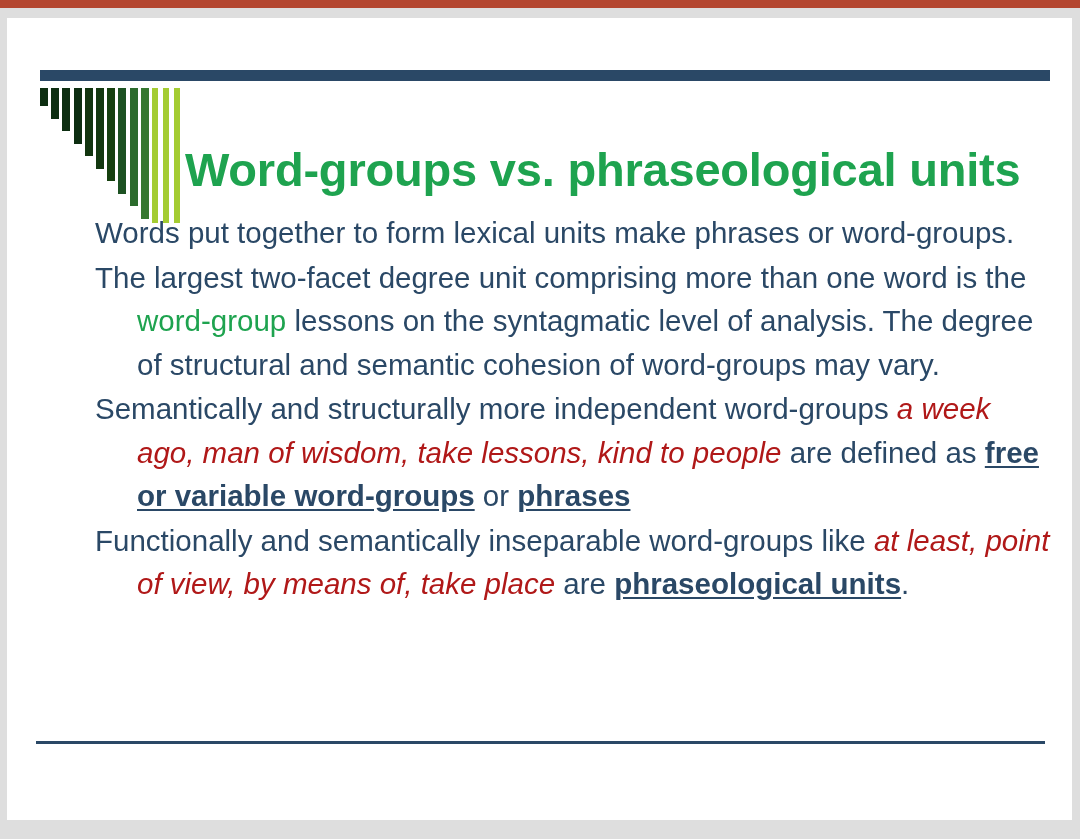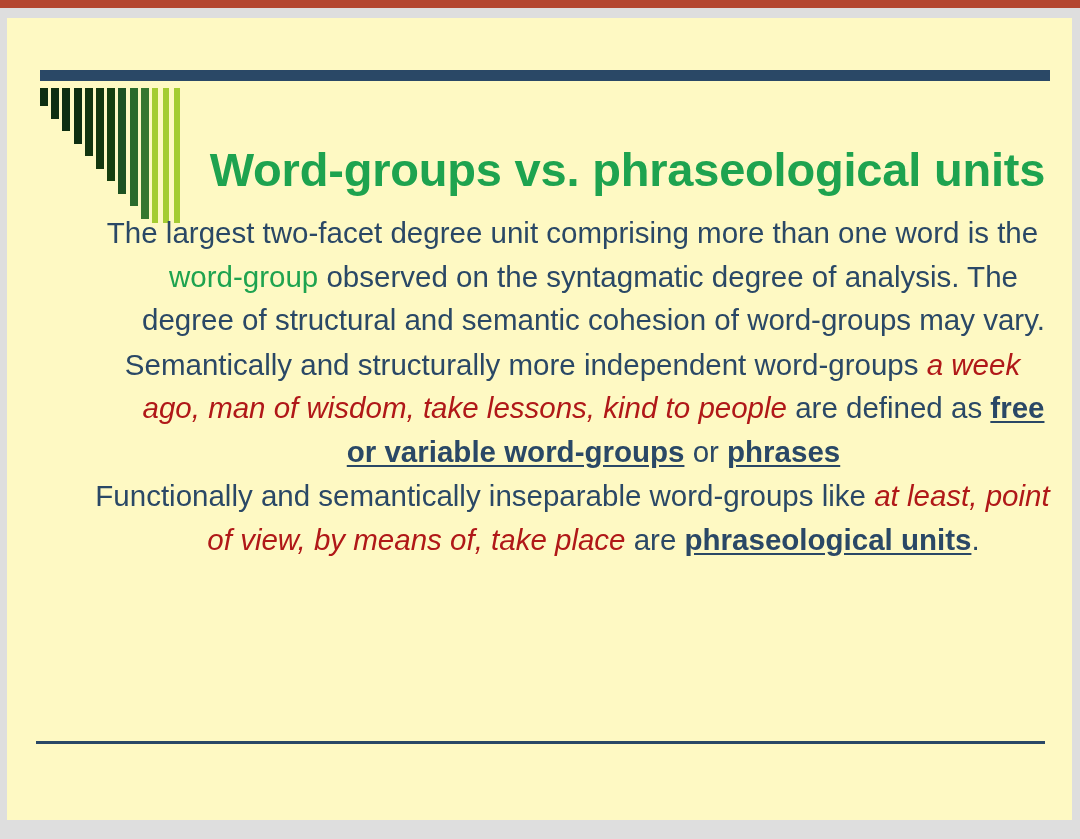--- a/index.html
+++ b/index.html
@@ -25,23 +25,22 @@
     background: #b44630;
   }
 
   
   .slide {
     position: absolute;
     left: 7px;
     top: 18px;
     width: 1065px;
     height: 802px;
-    background: #fef9c3;
+    background: #ffffff;
     overflow: hidden;
-    text-align: center;
   }
 
   
   .title-rule {
     position: absolute;
     left: 33px;
     top: 52px;
     width: 1010px;
     height: 11px;
     background: #2a4866;
@@ -126,20 +125,21 @@
       <span style="left: 89.6px; width: 8px; height: 118px; background: rgb(43, 107, 44);"></span>
       <span style="left: 100.8px; width: 8px; height: 130.5px; background: rgb(53, 119, 47);"></span>
       <span style="left: 112px; width: 6px; height: 135px; background: rgb(164, 204, 50);"></span>
       <span style="left: 123.2px; width: 6px; height: 135px; background: rgb(164, 204, 50);"></span>
       <span style="left: 134.4px; width: 6px; height: 135px; background: rgb(164, 204, 50);"></span>
     </div>
 
   <h1 class="slide-title">Word-groups vs. phraseological units</h1>
 
   <div class="body-block">
-      <div class="para"><span>The largest two-facet degree unit comprising more than one word is the </span><span class="em-green">word-group</span><span> observed on the syntagmatic degree of analysis. The degree of structural and semantic cohesion of word-groups may vary.</span></div>
+      <div class="para"><span>Words put together to form lexical units make phrases or word-groups.</span></div>
+      <div class="para"><span>The largest two-facet degree unit comprising more than one word is the </span><span class="em-green">word-group</span><span> lessons on the syntagmatic level of analysis. The degree of structural and semantic cohesion of word-groups may vary.</span></div>
       <div class="para"><span>Semantically and structurally more independent word-groups </span><span class="em-red">a week ago, man of wisdom, take lessons, kind to people</span><span> are defined as </span><span class="em-ul">free or variable word-groups</span><span> or </span><span class="em-ul">phrases</span></div>
       <div class="para"><span>Functionally and semantically inseparable word-groups like </span><span class="em-red">at least, point of view, by means of, take place</span><span> are </span><span class="em-ul">phraseological units</span><span>.</span></div>
     </div>
 
   <div class="bottom-rule"></div>
 
 </div>
 
 </body></html>

